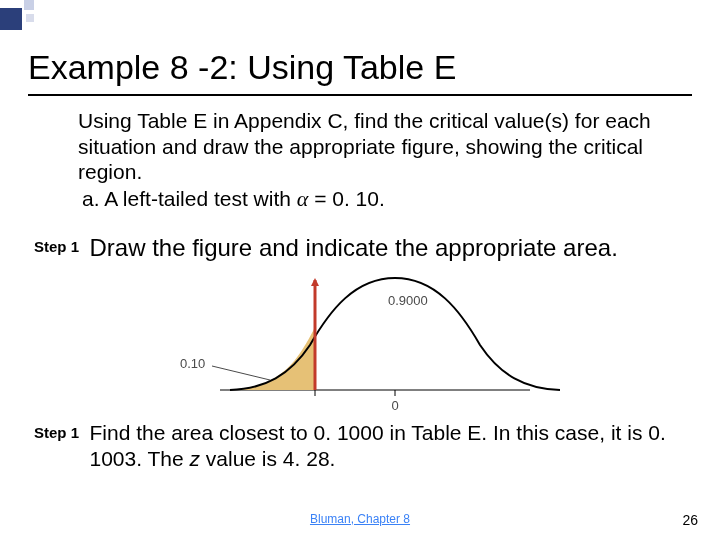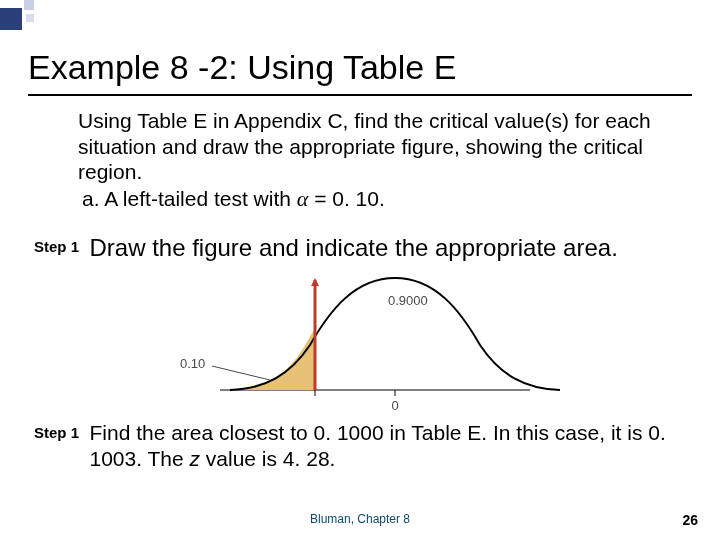--- a/index.html
+++ b/index.html
@@ -108,28 +108,29 @@
     margin-left: 6px;
   }
   .step2-text .ital { font-style: italic; }
   .footer-center {
     position: absolute;
     bottom: 14px;
     left: 0;
     width: 720px;
     text-align: center;
     font-size: 12px;
-    color: #0c4a6e;
+    color: #3b82f6;
+    text-decoration: underline;
   }
   .page-num {
     position: absolute;
     bottom: 12px;
     right: 22px;
     font-size: 14px;
-    font-weight: bold;
+    font-weight: normal;
   }
 </style>
 </head>
 <body>
 
 <div class="corner-deco">
   <div class="big"></div>
   <div class="small1"></div>
   <div class="small2"></div>
 </div>

